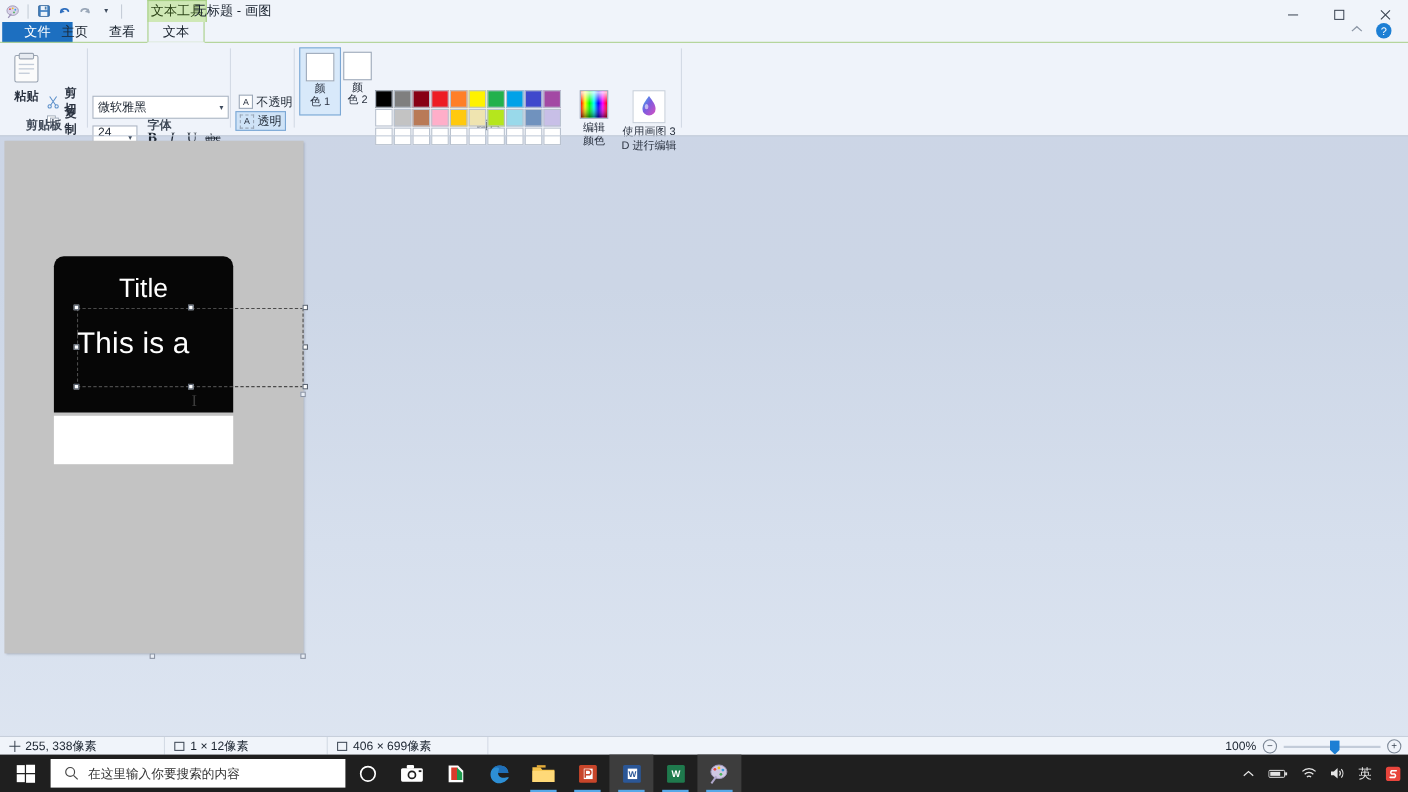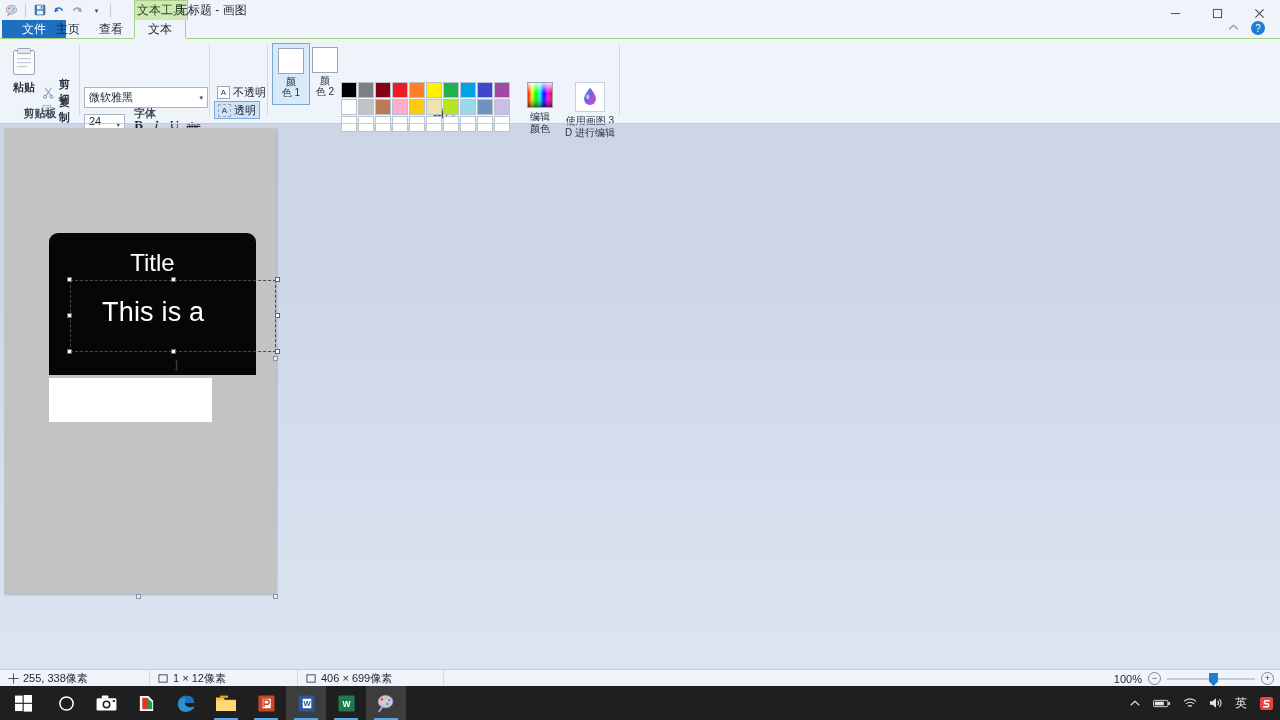--- a/index.html
+++ b/index.html
@@ -533,23 +533,23 @@
         <span>D 进行编辑</span>
       </div>
     </div>
 
   </div>
   <div class="ribbon-bottomline"></div>
 
   <div class="workarea">
     <div class="canvas">
 
-      <div class="card-black" style="background: rgb(6, 6, 6); padding-left: 44px;">
+      <div class="card-black" style="background: rgb(6, 6, 6);">
         <div class="card-title" style="color: rgb(255, 255, 255);">Title</div>
-        <div class="card-body" style="color: rgb(255, 255, 255); margin-left: 32px;">This is a</div>
+        <div class="card-body" style="color: rgb(255, 255, 255);">This is a</div>
       </div>
       <div class="card-white"></div>
 
       <div class="textsel"></div>
       <div class="textsel-outer">
         <div class="handle" style="left:-3px;top:-3px;"></div>
         <div class="handle" style="left:101px;top:-3px;"></div>
         <div class="handle" style="left:205px;top:-3px;"></div>
         <div class="handle" style="left:-3px;top:33px;"></div>
         <div class="handle" style="left:205px;top:33px;"></div>
@@ -601,20 +601,27 @@
 <div class="taskbar">
   <div class="start">
     <svg width="17" height="17" viewBox="0 0 18 18">
       <rect x="0" y="0.6" width="8" height="7.6" fill="#ffffff"></rect>
       <rect x="9.2" y="0" width="8.8" height="8.2" fill="#ffffff"></rect>
       <rect x="0" y="9.4" width="8" height="7.6" fill="#ffffff"></rect>
       <rect x="9.2" y="9.4" width="8.8" height="8.2" fill="#ffffff"></rect>
     </svg>
   </div>
 
+  <div class="search">
+    <svg width="14" height="14" viewBox="0 0 16 16">
+      <circle cx="6.6" cy="6.6" r="4.6" fill="none" stroke="#444" stroke-width="1.2"></circle>
+      <path d="M10.1 10.1 L14.4 14.4" stroke="#444" stroke-width="1.2"></path>
+    </svg>
+    <span>在这里输入你要搜索的内容</span>
+  </div>
 
   <div class="tb-icon">
     <svg width="17" height="17" viewBox="0 0 18 18">
         <circle cx="9" cy="9" r="7" fill="none" stroke="#fff" stroke-width="1.6"></circle>
       </svg>
   </div>
   <div class="tb-icon">
     <svg width="21" height="17" viewBox="0 0 22 18">
       <rect x="0.5" y="3.5" width="21" height="13" rx="1.5" fill="#ffffff"></rect>
       <rect x="6" y="0.5" width="7" height="3.5" rx="1" fill="#ffffff"></rect>

